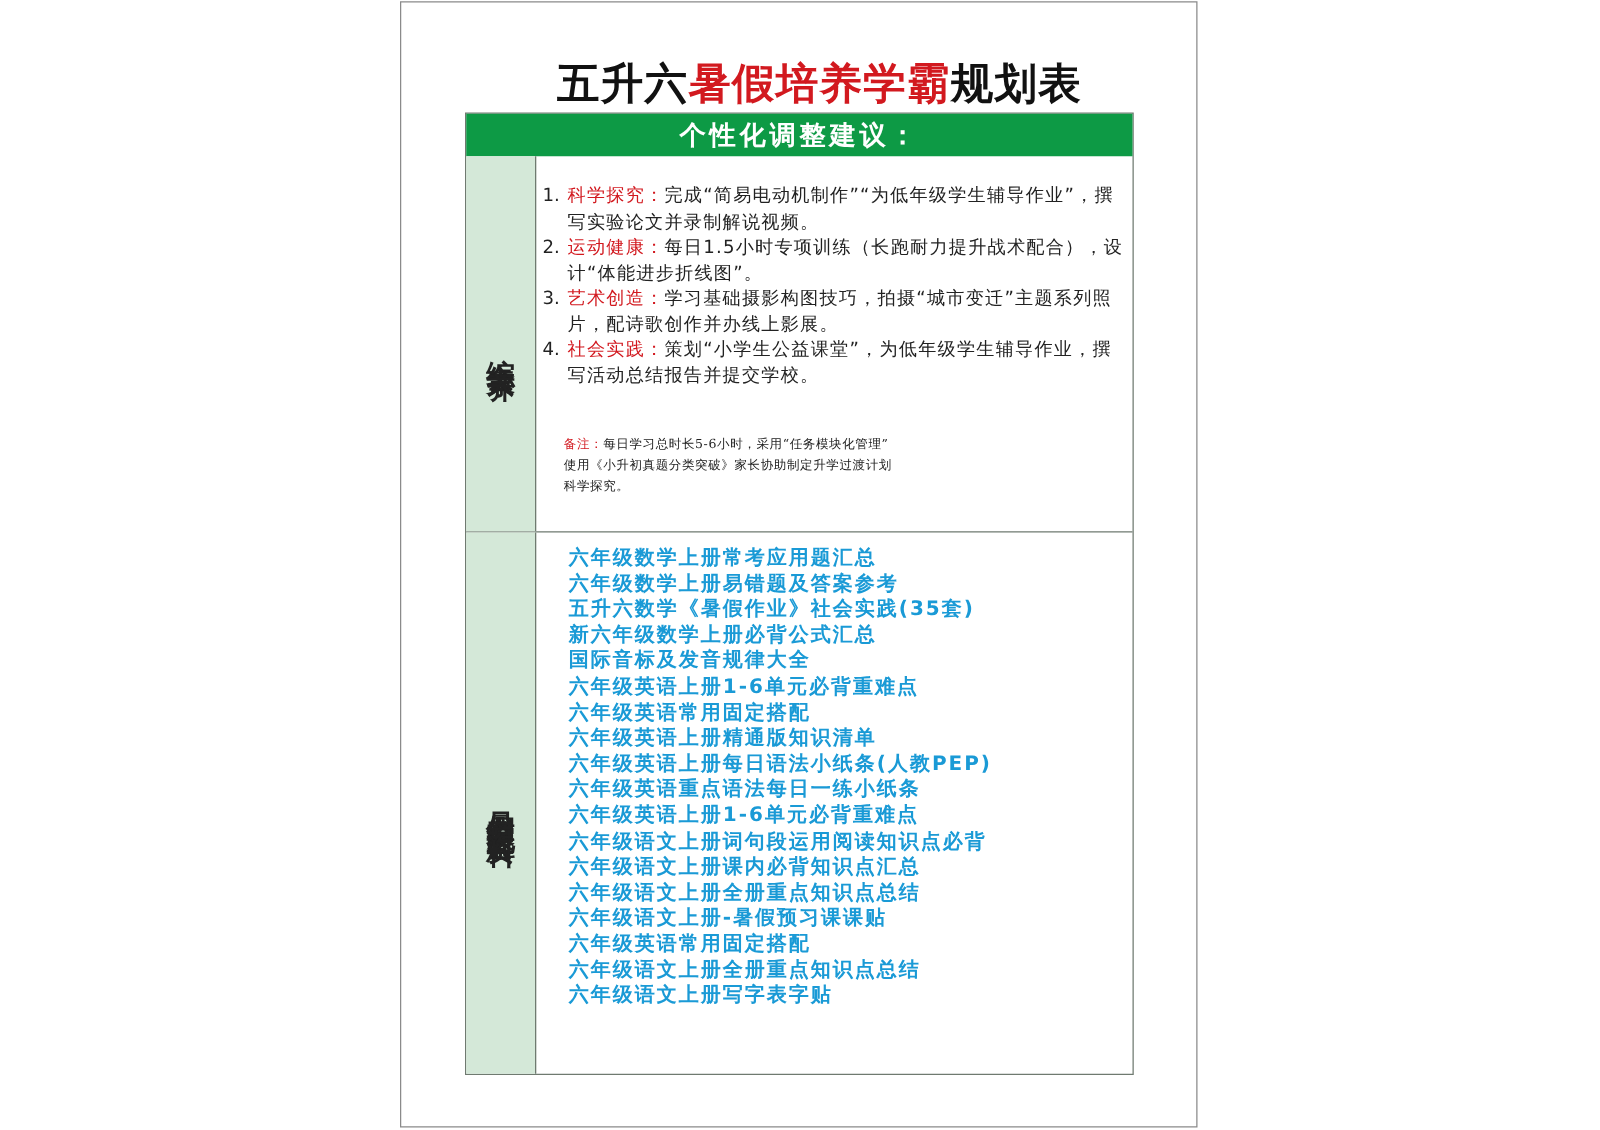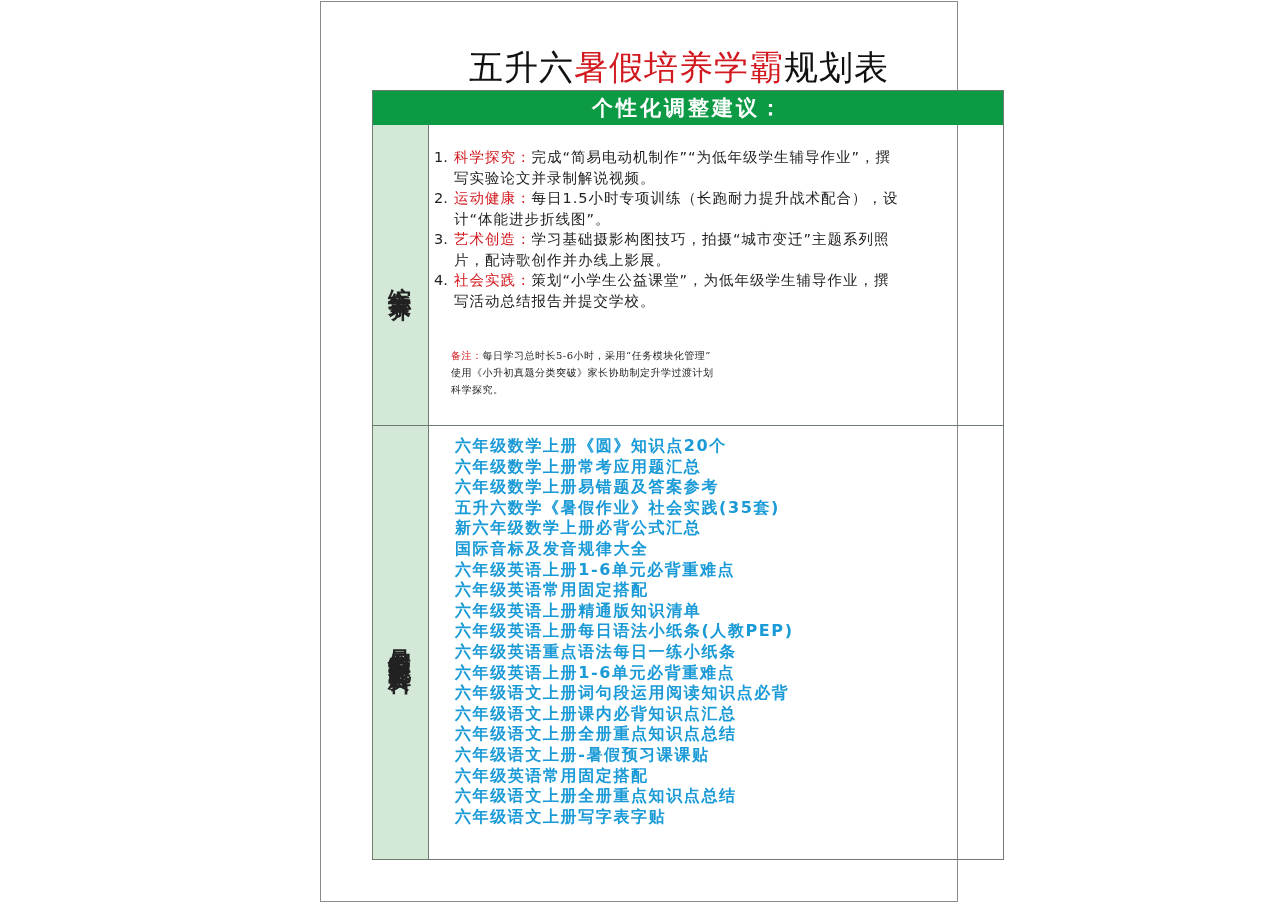--- a/index.html
+++ b/index.html
@@ -15,38 +15,38 @@
       left: 320px;
       top: 1px;
       width: 638px;
       height: 901px;
       border: 1px solid #8a8a8a;
       background: #ffffff;
       box-sizing: border-box;
     }
     .title {
       position: absolute;
-      left: 354px;
+      left: 388px;
       top: 44px;
       width: 535px;
-      text-align: right;
-      font-family: "DejaVu Serif", "Liberation Serif", serif;
-      font-weight: normal;
+      text-align: center;
+      font-family: "DejaVu Serif", "Liberation Serif", serif;
+      font-weight: bold;
       font-size: 34px;
       letter-spacing: 1px;
       line-height: 46px;
       color: #111111;
       white-space: nowrap;
     }
     .title .red { color: #d2191f; }
     .table {
       position: absolute;
       left: 372px;
       top: 90px;
-      width: 632px;
+      width: 535px;
       height: 770px;
       border: 1px solid #6f7a70;
       box-sizing: border-box;
     }
     .header-bar {
       position: absolute;
       left: 0;
       top: 0;
       width: 100%;
       height: 34px;
@@ -187,21 +187,20 @@
       </div>
     </div>
   </div>
 
   <div class="section sec2">
     <div class="side">
       <span class="side-label">暑假学习配套资料</span>
     </div>
     <div class="content">
       <ul class="resources">
-        <li>六年级数学上册《圆》知识点20个</li>
         <li>六年级数学上册常考应用题汇总</li>
         <li>六年级数学上册易错题及答案参考</li>
         <li>五升六数学《暑假作业》社会实践(35套)</li>
         <li>新六年级数学上册必背公式汇总</li>
         <li>国际音标及发音规律大全</li>
         <li>六年级英语上册1-6单元必背重难点</li>
         <li>六年级英语常用固定搭配</li>
         <li>六年级英语上册精通版知识清单</li>
         <li>六年级英语上册每日语法小纸条(人教PEP)</li>
         <li>六年级英语重点语法每日一练小纸条</li>

